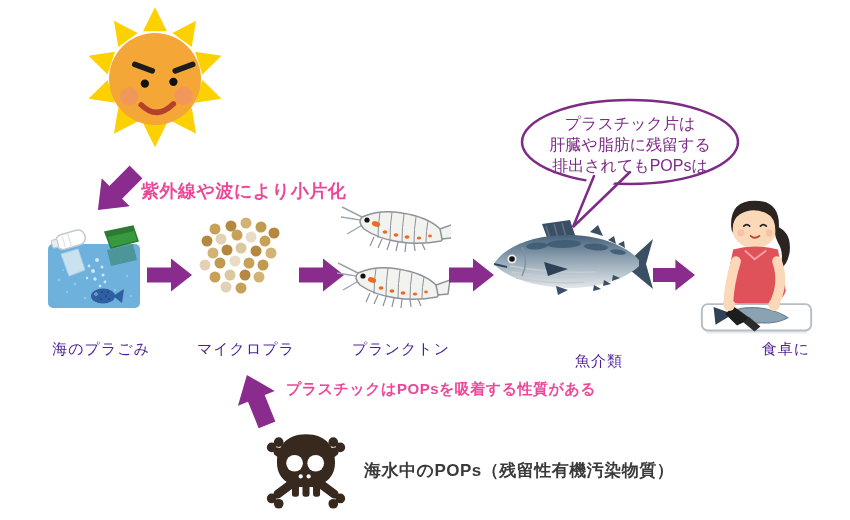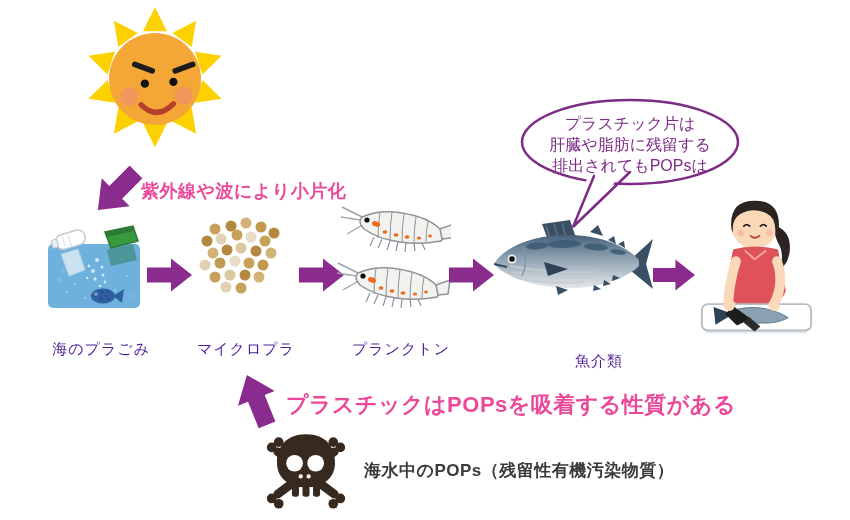--- a/index.html
+++ b/index.html
@@ -268,26 +268,27 @@
   <div class="bubble-text">
     <span>プラスチック片は</span>
     <span>肝臓や脂肪に残留する</span>
     <span>排出されてもPOPsは</span>
   </div>
 
   <div class="stage-label" style="left:40px;top:340px;">海のプラごみ</div>
   <div class="stage-label" style="left:185px;top:340px;">マイクロプラ</div>
   <div class="stage-label" style="left:340px;top:340px;">プランクトン</div>
   <div class="stage-label" style="left:513px;top:352px;">魚介類</div>
+  <div class="stage-label" style="left:700px;top:340px;">食卓に</div>
 
   <svg class="abs flow-arrow" style="left:230px;top:380px;transform:rotate(-112deg);" width="54" height="40" viewBox="0 0 60 44">
     <polygon points="0,12 32,12 32,0 60,22 32,44 32,32 0,32"></polygon>
   </svg>
 
-  <div class="annotation-purple" style="left:286px;top:390px;font-size:22px;">プラスチックはPOPsを吸着する性質がある</div>
+  <div class="annotation-purple" style="left:286px;top:380px;font-size:15px;">プラスチックはPOPsを吸着する性質がある</div>
 
   <svg class="abs" style="left:262px;top:430px;" width="88" height="85" viewBox="0 0 100 95">
     <g stroke="#38291f" stroke-width="10" stroke-linecap="round">
       <line x1="18" y1="24" x2="50" y2="48"></line>
       <line x1="82" y1="24" x2="50" y2="48"></line>
       <line x1="18" y1="72" x2="50" y2="48"></line>
       <line x1="82" y1="72" x2="50" y2="48"></line>
     </g>
     <g fill="#38291f">
       <circle cx="11" cy="19" r="5.5"></circle>

